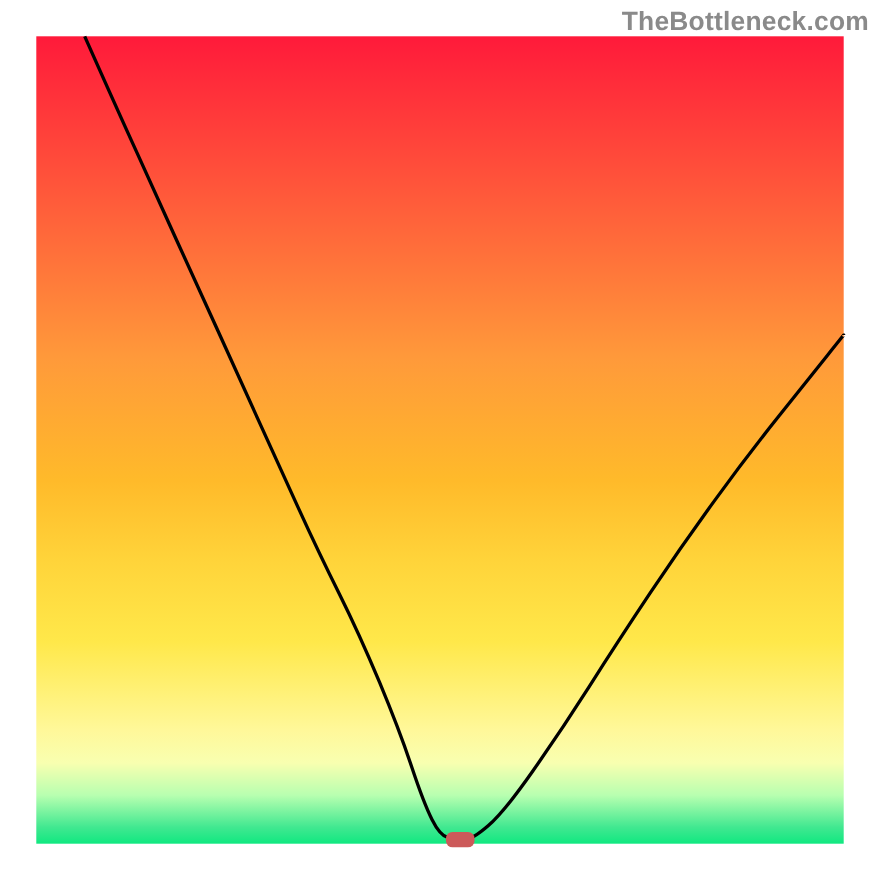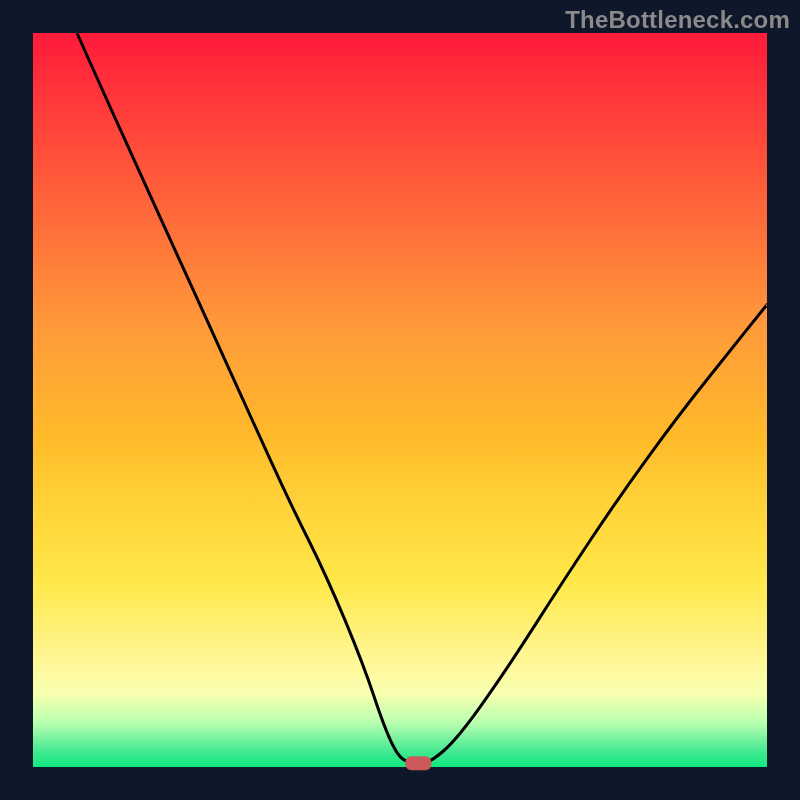--- a/index.html
+++ b/index.html
@@ -9,21 +9,21 @@
     height: 800px;
     background: #000;
     overflow: hidden;
   }
   .frame {
     position: absolute;
     left: 0;
     top: 0;
     width: 800px;
     height: 800px;
-    background: #0f172a;
+    background: #ffffff;
   }
   .plot {
     position: absolute;
     left: 33px;
     top: 33px;
     width: 734px;
     height: 734px;
     background: linear-gradient(
       to bottom,
       #ff1a3a 0%,

